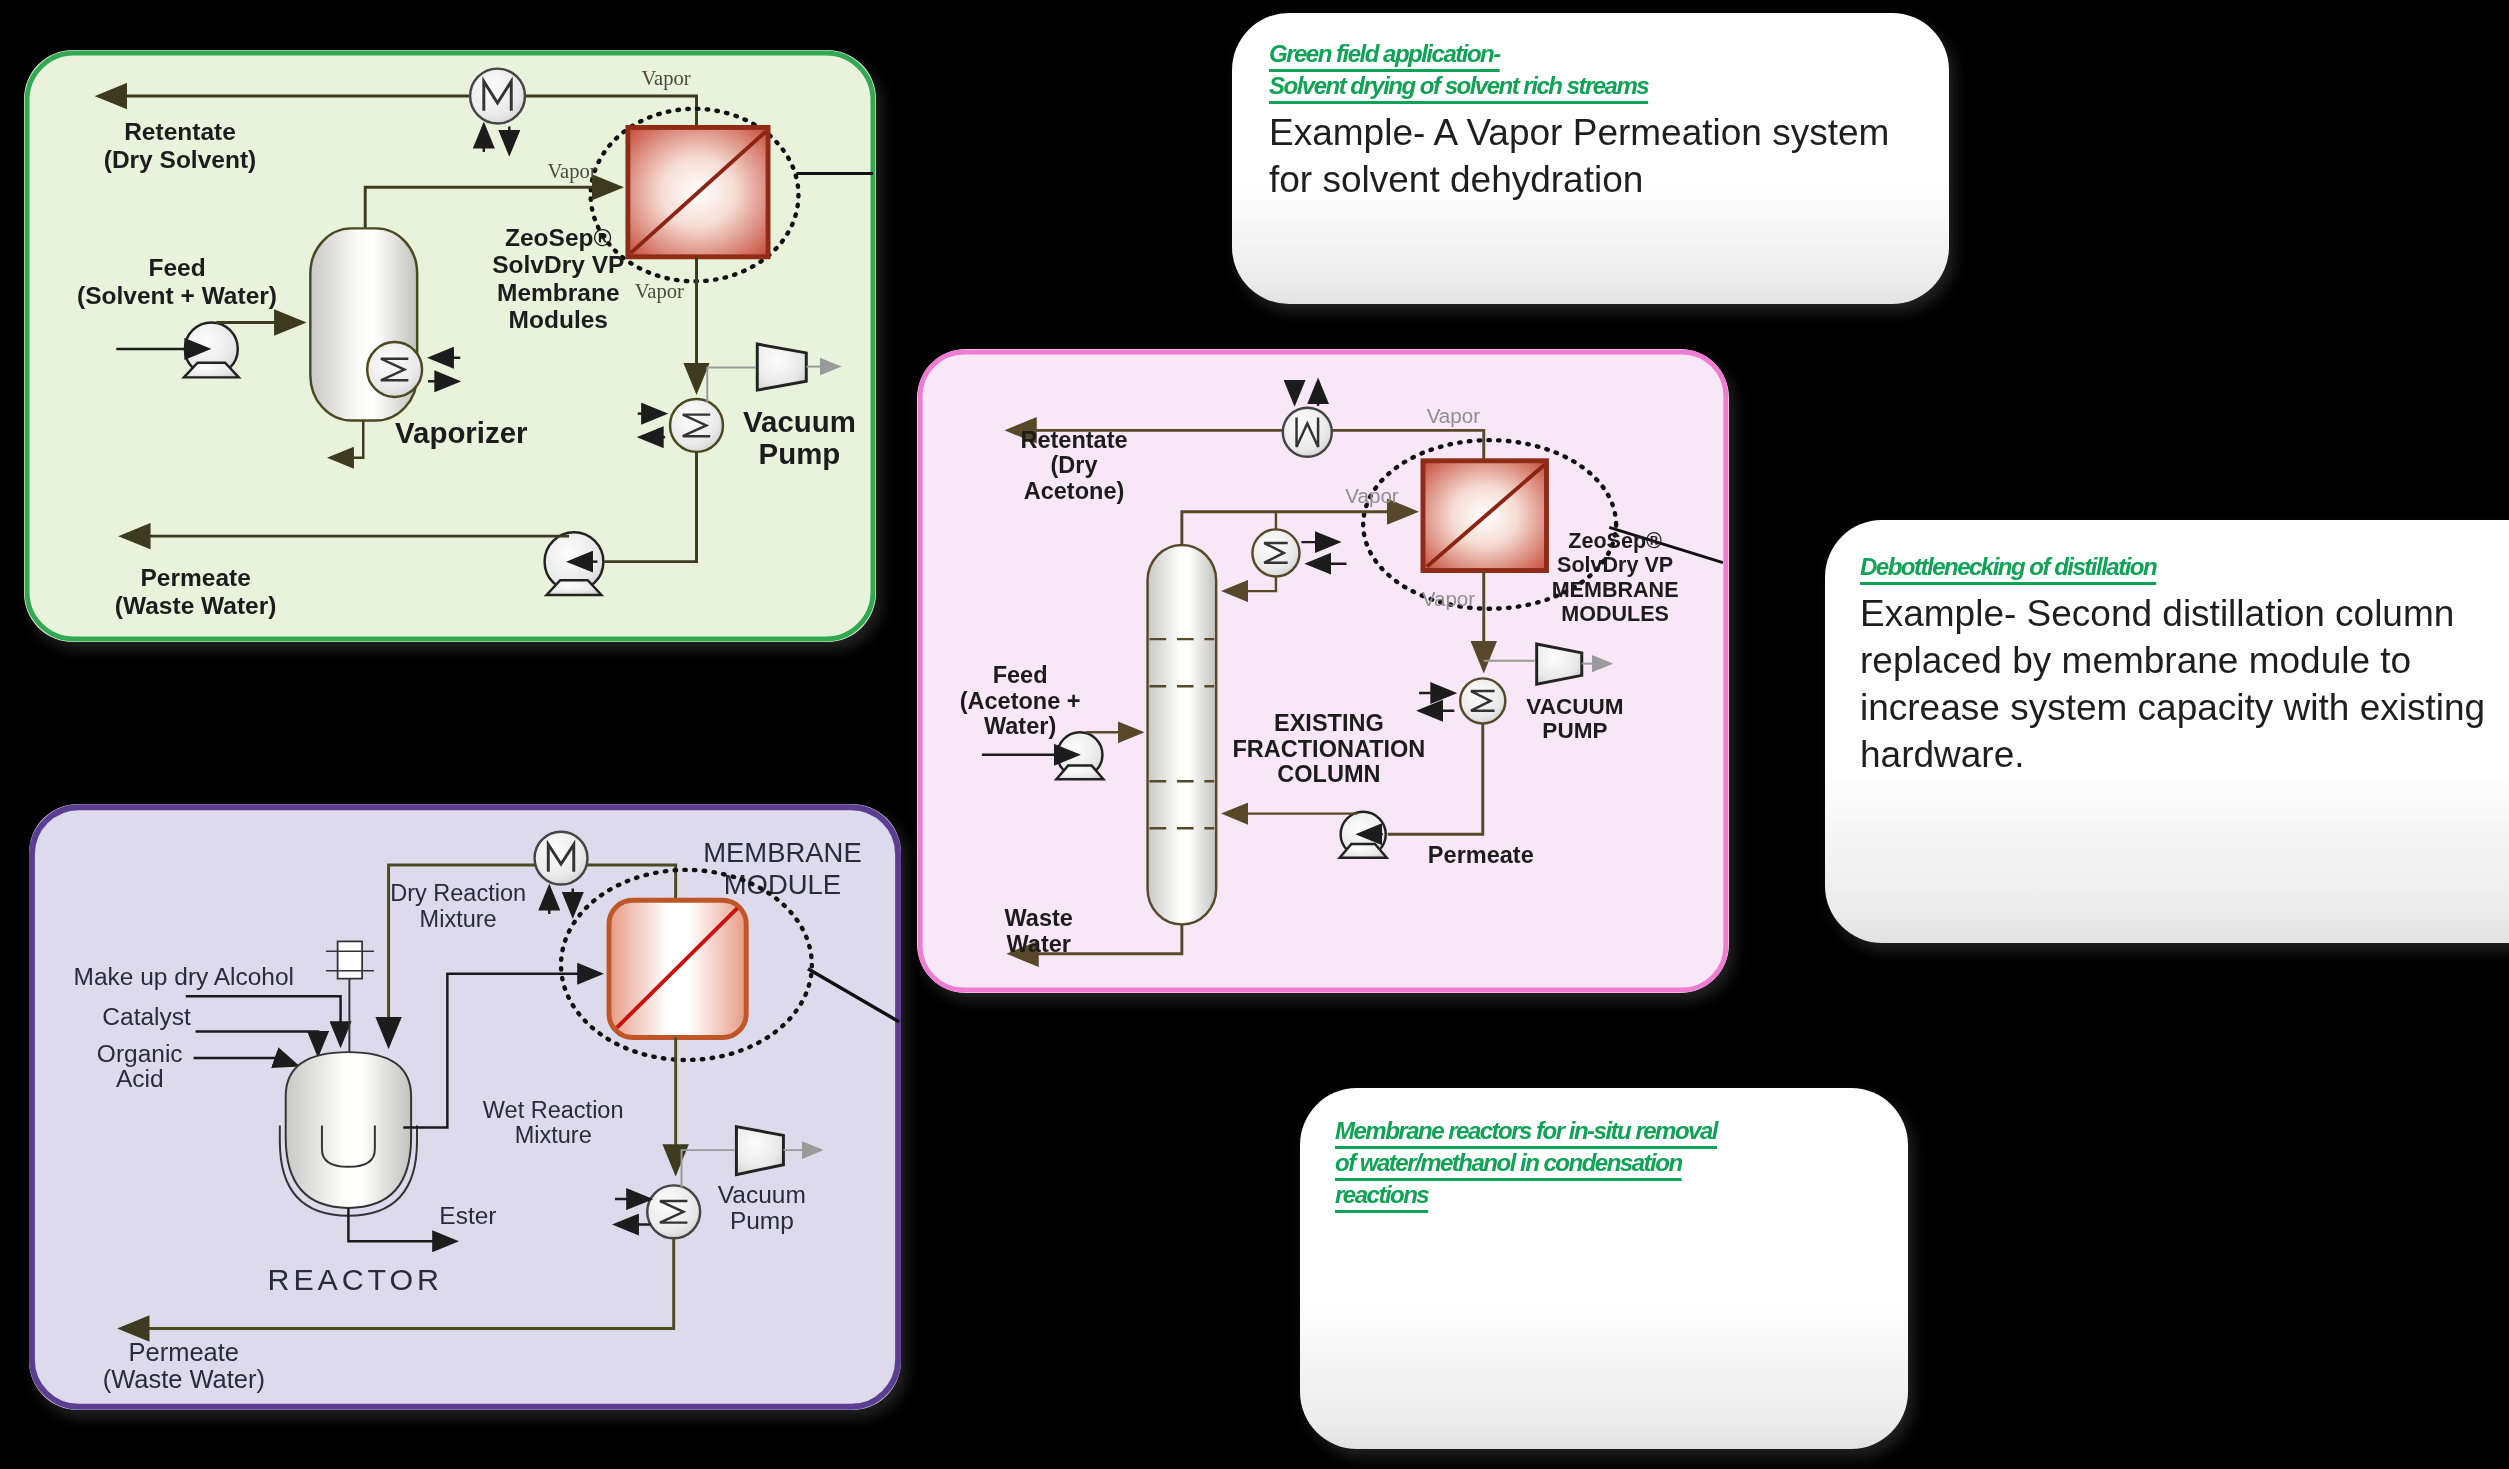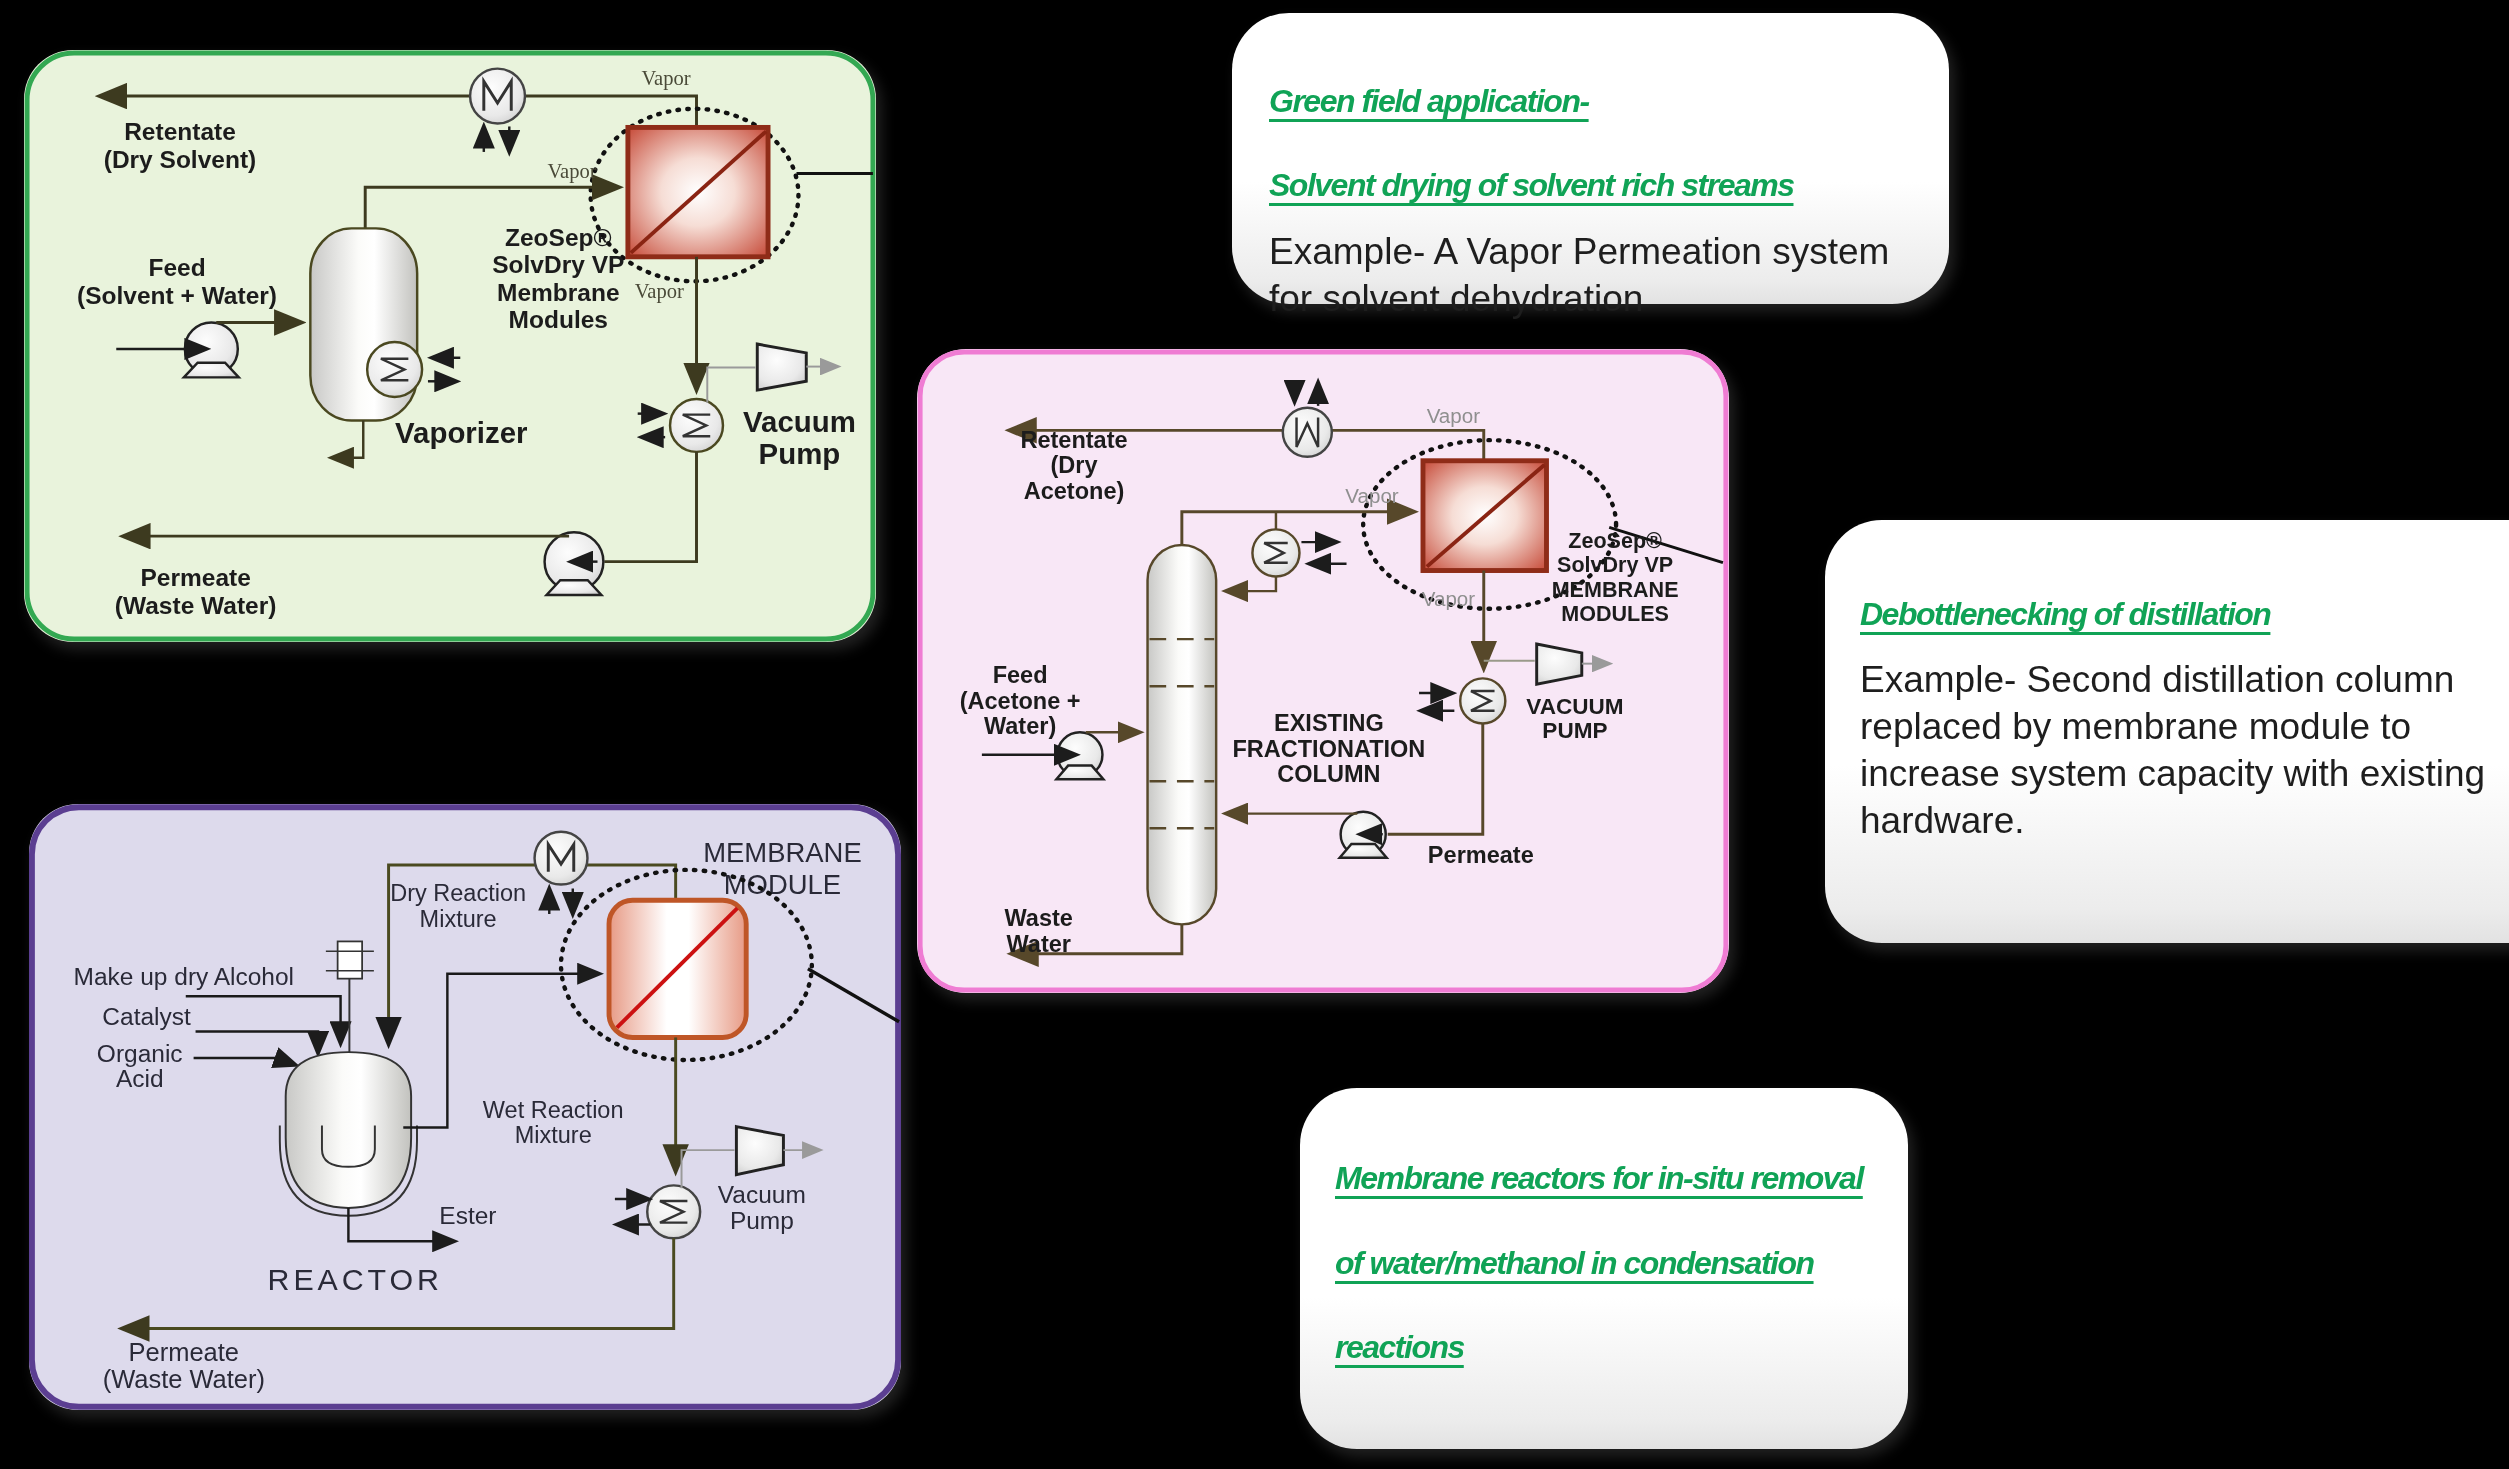--- a/index.html
+++ b/index.html
@@ -5,23 +5,23 @@
   html,body{margin:0;padding:0;background:#000;}
   body{width:2509px;height:1469px;position:relative;overflow:hidden;
        font-family:"Liberation Sans", sans-serif;}
   .panel{position:absolute;border-radius:49px;box-shadow:5.9px 7.8px 13.7px rgba(110,110,110,.30);}
   .panel svg{display:block;width:100%;height:100%;}
   .callout{position:absolute;border-radius:57px;
            background:linear-gradient(#ffffff 58%,#ececec 92%,#e2e2e2 100%);
            box-shadow:5.9px 7.8px 13.7px rgba(110,110,110,.30);
            box-sizing:border-box;}
   .callout .head{display:block;font-style:italic;font-weight:bold;
-           font-size:32px;line-height:1.32;letter-spacing:-1.5px;color:#10a356;
-           text-decoration:underline;text-decoration-thickness:2.9px;text-underline-offset:6.9px;margin-top:42px;}
-  .callout .body-text{margin-top:22px;font-size:37px;line-height:1.27;color:#1e1e1e;}
+           font-size:24px;line-height:1.32;letter-spacing:-1.5px;color:#10a356;
+           text-decoration:underline;text-decoration-thickness:2.9px;text-underline-offset:6.9px;}
+  .callout .body-text{margin-top:8px;font-size:37px;line-height:1.27;color:#1e1e1e;}
   .c1{left:1232px;top:12.7px;width:717px;height:291px;padding:25.5px 37px 0 37px;}
   .c2{left:1825px;top:520px;width:742px;height:423px;padding:31px 35px 0 35px;}
   .c3{left:1300px;top:1088px;width:608px;height:361px;padding:27.4px 35px 0 35px;}
   .g-panel{left:23.5px;top:50px;width:852px;height:592px;background:#e9f3dc;}
   .p-panel{left:917px;top:349px;width:812px;height:644px;background:#f8e7f6;}
   .v-panel{left:29px;top:804px;width:872px;height:606px;background:#dddaec;}
   svg text{font-family:"Liberation Sans", sans-serif;fill:#1c1c1c;}
   text.bold{font-weight:bold;}
   text.serif{font-family:"Liberation Serif", serif;fill:#4a4a38;}
   text.gvap{fill:#8f8f8f;}

